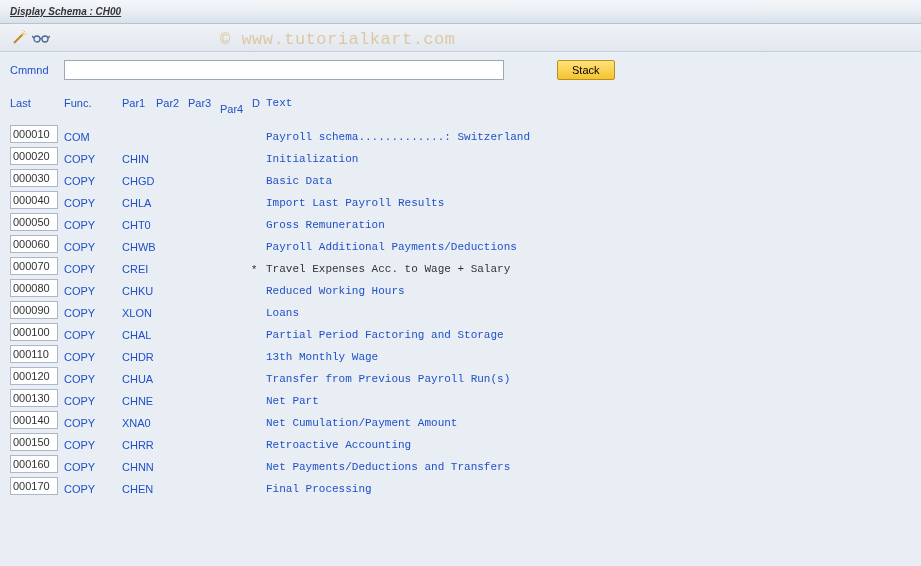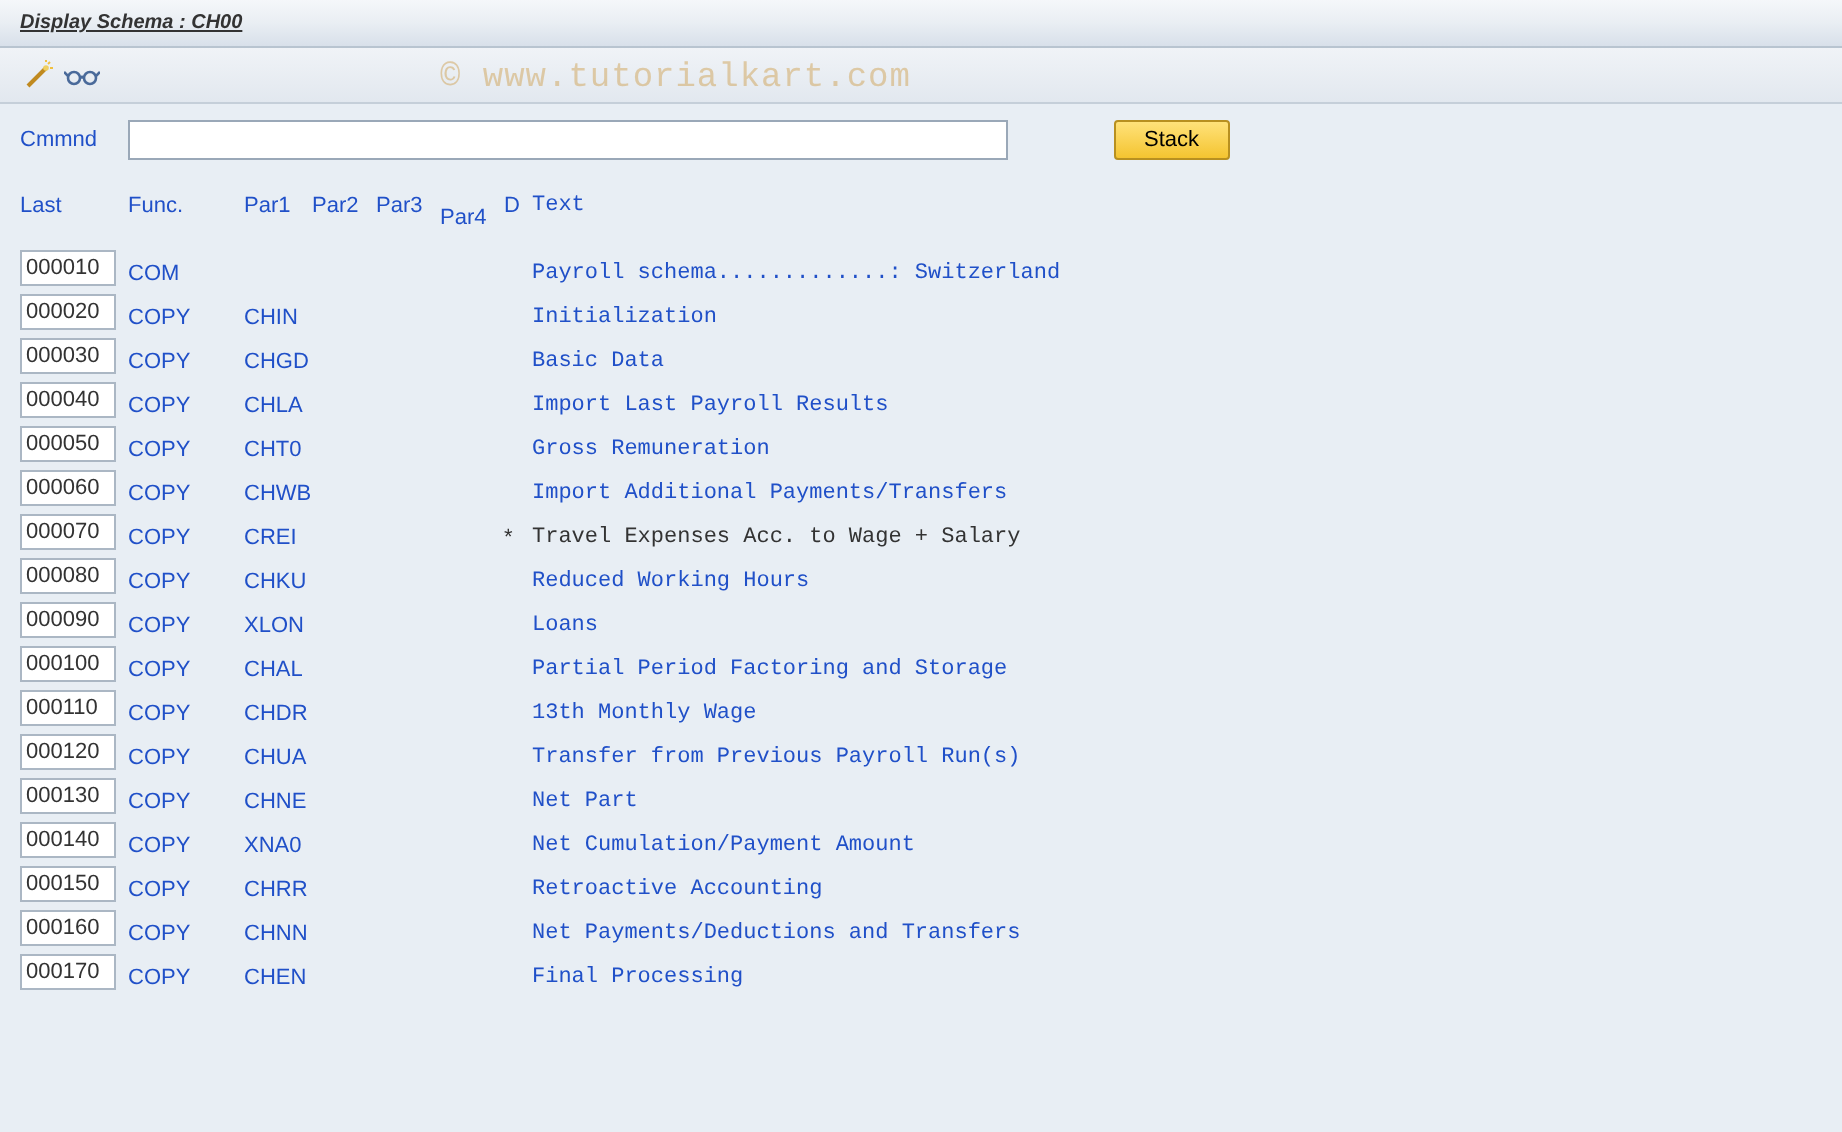--- a/index.html
+++ b/index.html
@@ -223,21 +223,21 @@
         <span class="col-text">Gross Remuneration</span>
       </div>
       <div class="data-row">
         <span class="col-line"><input class="line-input" type="text" value="000060" style=""></span>
         <span class="col-func">COPY</span>
         <span class="col-par1">CHWB</span>
         <span class="col-par2"></span>
         <span class="col-par3"></span>
         <span class="col-par4"></span>
         <span class="col-d"></span>
-        <span class="col-text">Import Additional Payments/Transfers</span>
+        <span class="col-text">Payroll Additional Payments/Deductions</span>
       </div>
       <div class="data-row muted">
         <span class="col-line"><input class="line-input" type="text" value="000070" style=""></span>
         <span class="col-func">COPY</span>
         <span class="col-par1">CREI</span>
         <span class="col-par2"></span>
         <span class="col-par3"></span>
         <span class="col-par4"></span>
         <span class="col-d">*</span>
         <span class="col-text">Travel Expenses Acc. to Wage + Salary</span>

